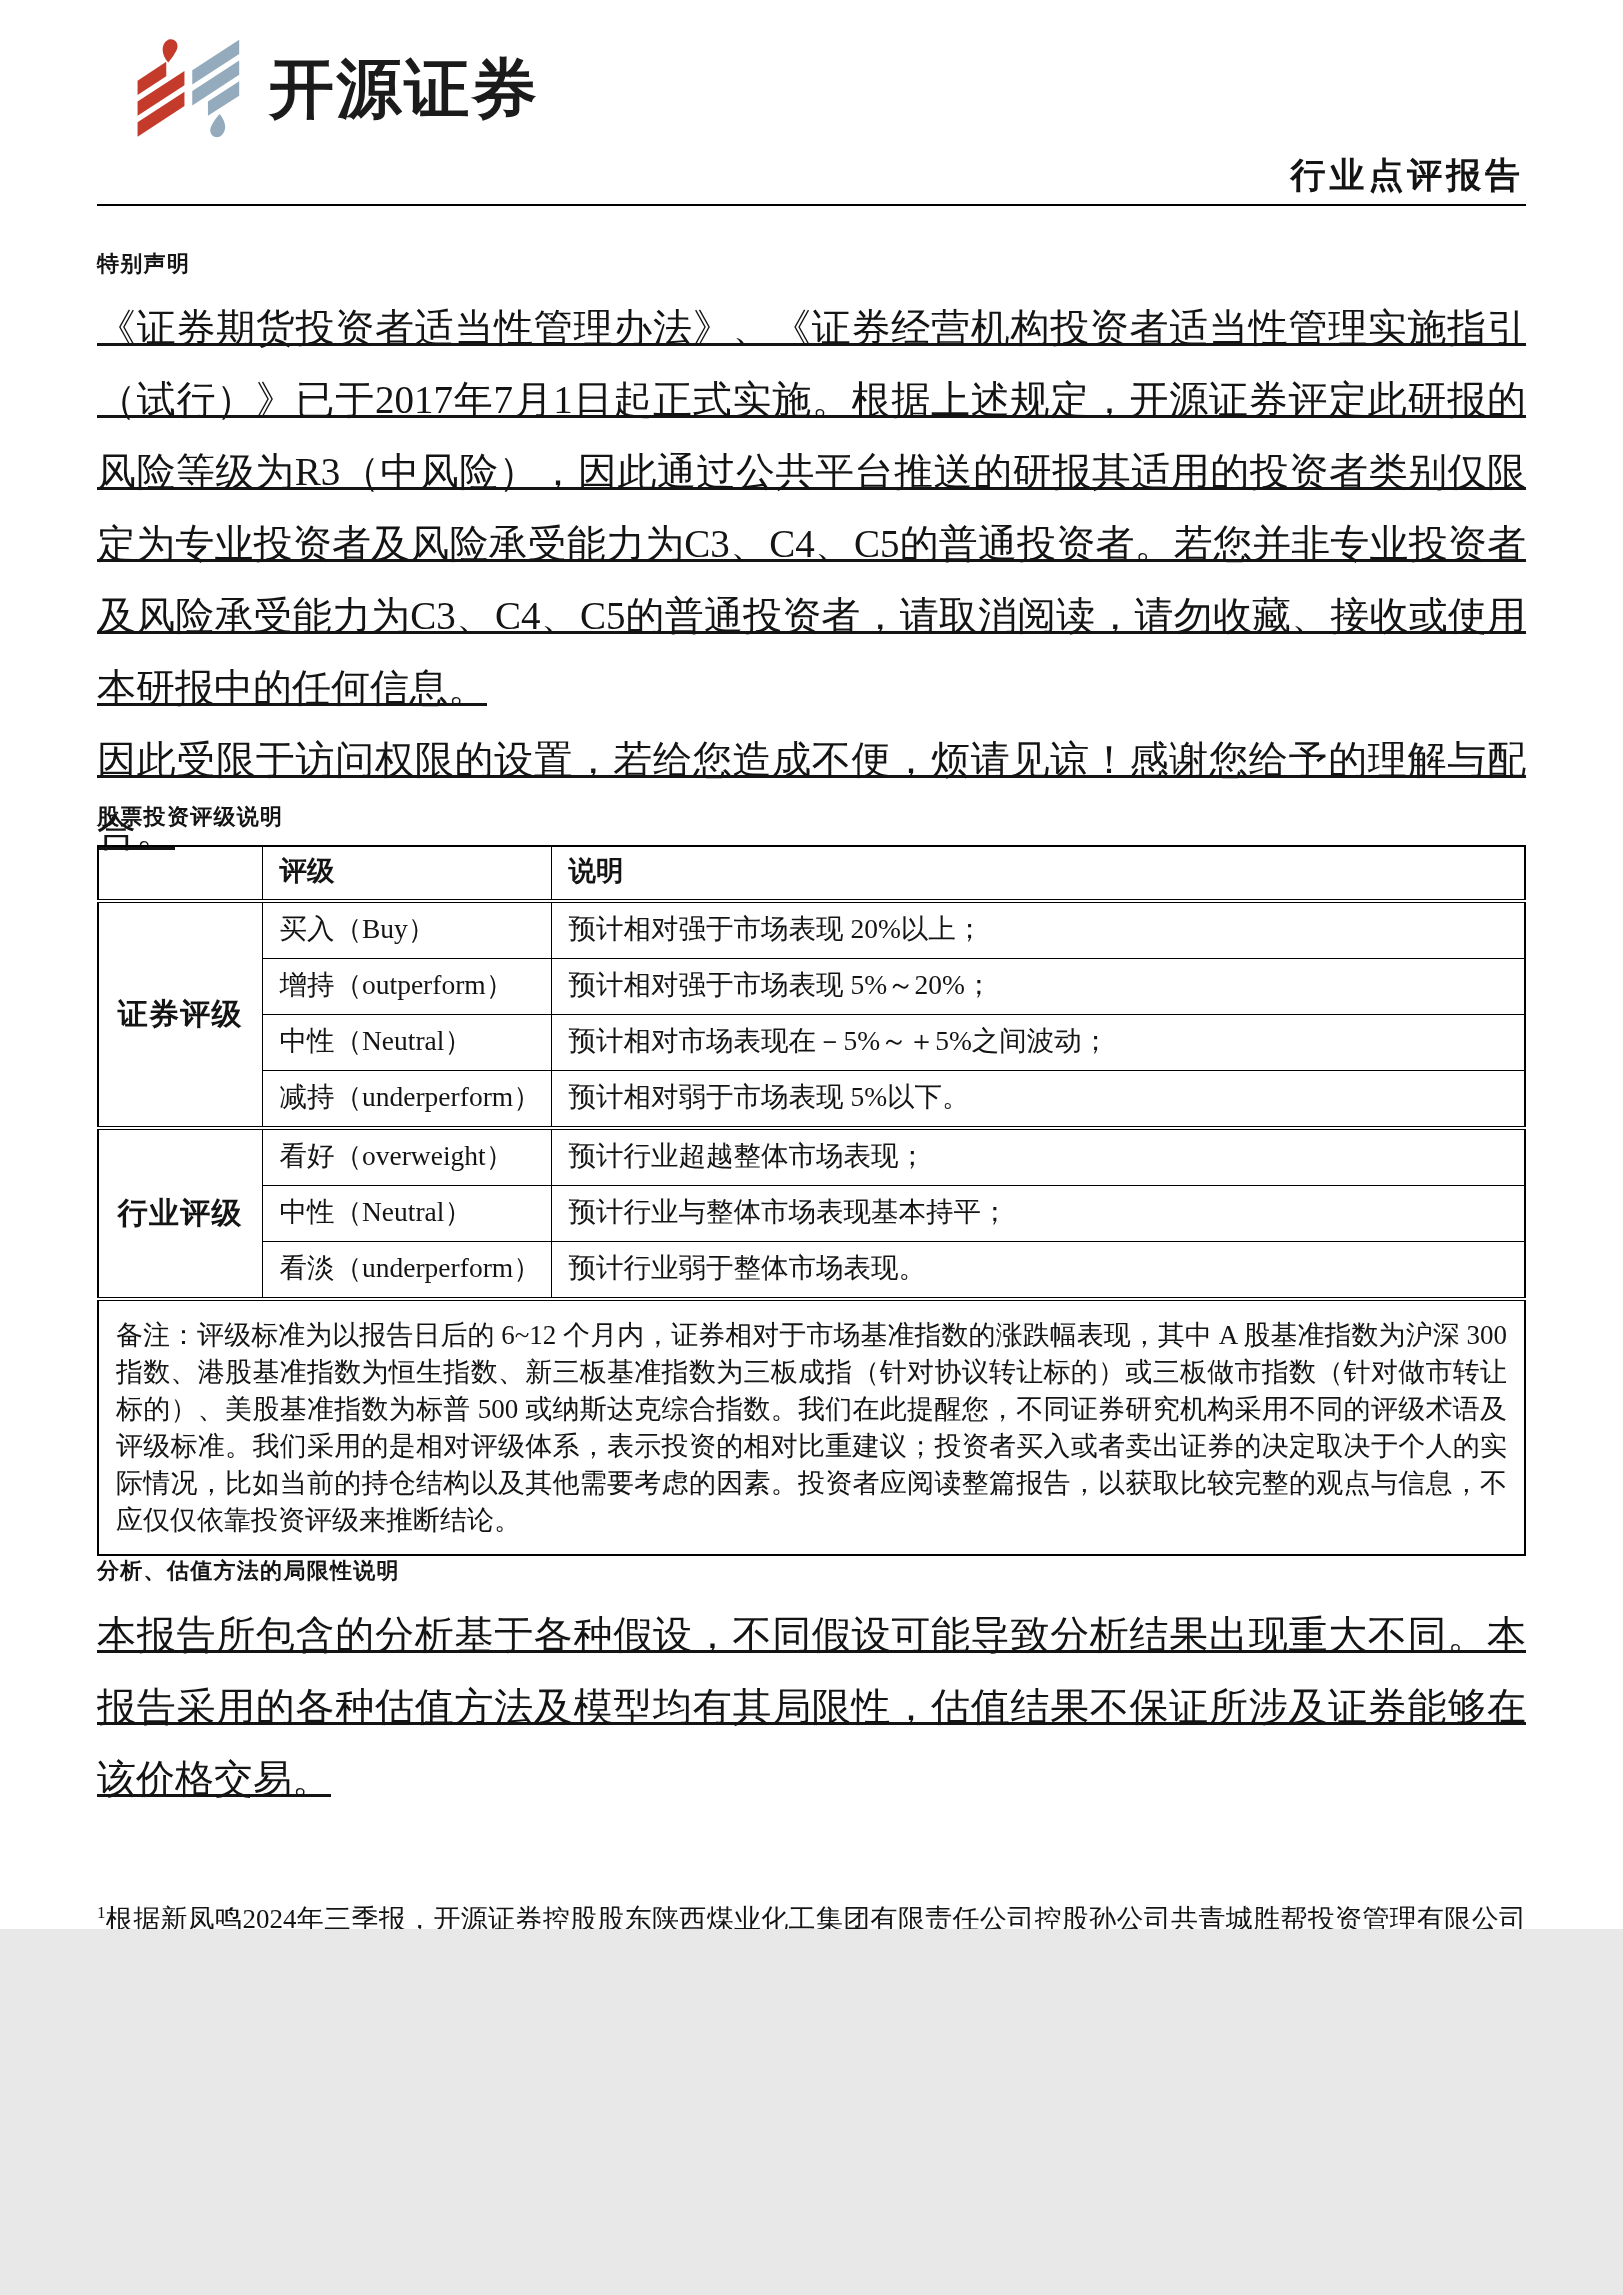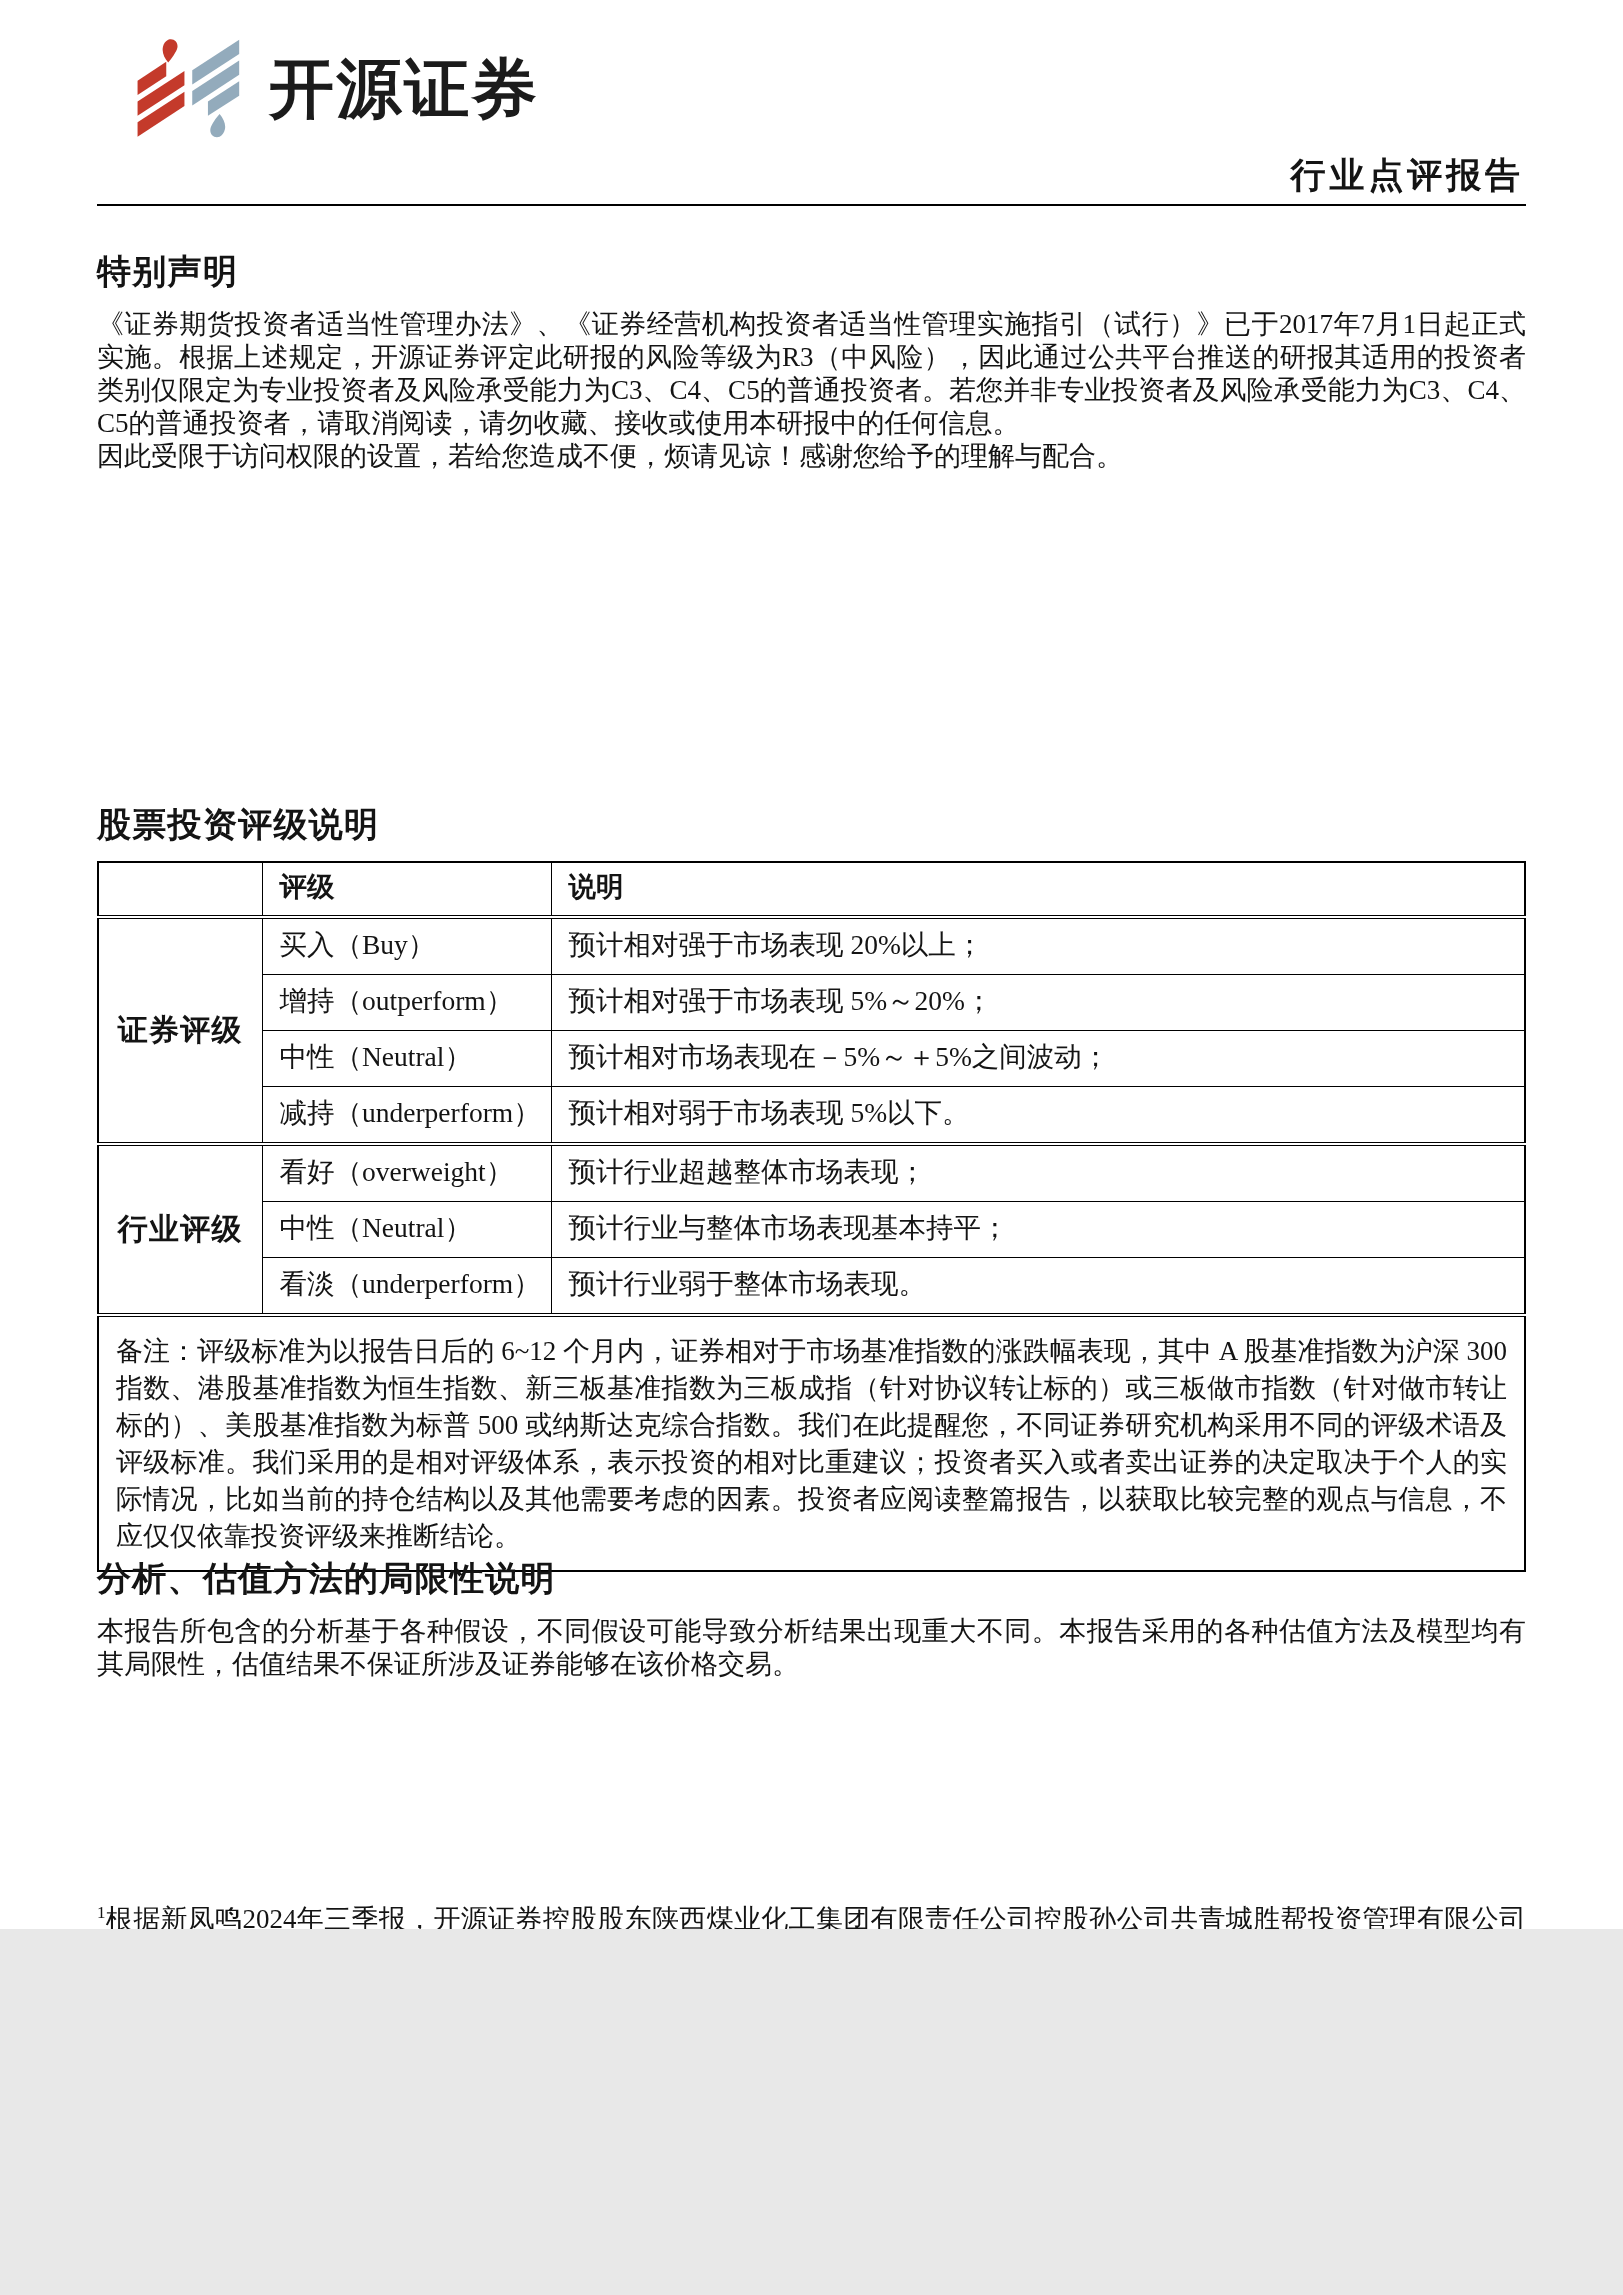--- a/index.html
+++ b/index.html
@@ -23,22 +23,22 @@
   .report-type{
     position:absolute;top:152px;right:99px;
     font-size:35px;font-weight:bold;letter-spacing:3.9px;
   }
   .header-rule{
     position:absolute;left:97px;right:97px;top:204px;
     border-top:2.6px solid #000;height:0;
   }
   
   .content{position:absolute;left:97px;width:1429px;}
-  h2{font-size:34px;margin:0 0 13px 0;font-weight:bold;letter-spacing:1.3px;}
-  p.body{font-size:27px;line-height:33px;text-align:justify;margin:0;}
+  h2{font-size:22px;margin:0 0 13px 0;font-weight:bold;letter-spacing:1.3px;}
+  p.body{font-size:39px;line-height:72px;text-align:justify;margin:0;text-decoration:underline;}
   #sec-special{top:249px;}
   #sec-analyst{top:556px;}
   #sec-rating{top:802px;}
   #sec-valuation{top:1556px;}
   
   table.rating{
     border-collapse:collapse;width:100%;margin-top:7.9px;
     table-layout:fixed;border:2px solid #000;
   }
   table.rating th,table.rating td{

